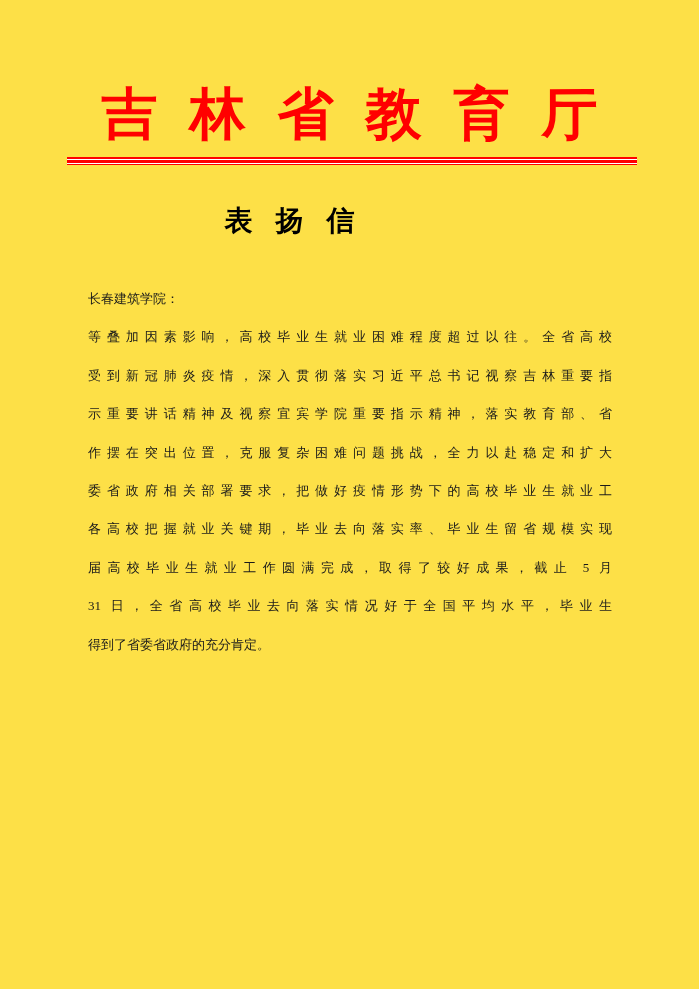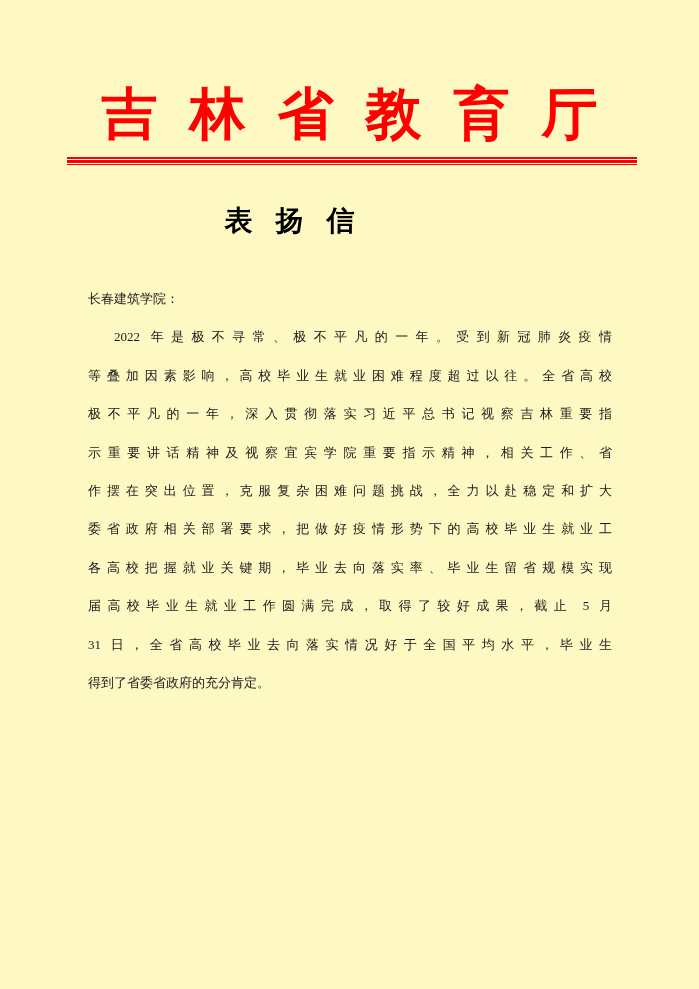--- a/index.html
+++ b/index.html
@@ -4,21 +4,21 @@
 <style>
   html, body {
     margin: 0;
     padding: 0;
     background: #ffffff;
   }
   .page {
     position: relative;
     width: 699px;
     height: 989px;
-    background: #fef9c3;
+    background: #fde047;
     overflow: hidden;
     font-family: "Liberation Serif", serif;
   }
   .letterhead-name {
     position: absolute;
     top: 70px;
     left: 0;
     width: 699px;
     height: 90px;
     display: flex;
@@ -85,24 +85,23 @@
 <div class="page">
 
   <div class="letterhead-name" style="color: rgb(255, 0, 0);">吉林省教育厅</div>
 
   <div class="letterhead-divider" style="background: linear-gradient(rgb(255, 0, 0) 0px, rgb(255, 0, 0) 2px, rgb(255, 255, 255) 2px, rgb(255, 255, 255) 3px, rgb(255, 0, 0) 3px, rgb(255, 0, 0) 6px, rgb(255, 255, 255) 6px, rgb(255, 255, 255) 7px, rgb(255, 0, 0) 7px, rgb(255, 0, 0) 8px);"></div>
 
   <div class="doc-title">表 扬 信</div>
 
   <div class="letter-body">
       <div class="body-line">长春建筑学院：</div>
-      <div class="body-line indent justify">2022 年是极不寻常、极不平凡的一年。受到新冠肺炎疫情</div>
       <div class="body-line justify">等叠加因素影响，高校毕业生就业困难程度超过以往。全省高校</div>
-      <div class="body-line justify">极不平凡的一年，深入贯彻落实习近平总书记视察吉林重要指</div>
-      <div class="body-line justify">示重要讲话精神及视察宜宾学院重要指示精神，相关工作、省</div>
+      <div class="body-line justify">受到新冠肺炎疫情，深入贯彻落实习近平总书记视察吉林重要指</div>
+      <div class="body-line justify">示重要讲话精神及视察宜宾学院重要指示精神，落实教育部、省</div>
       <div class="body-line justify">作摆在突出位置，克服复杂困难问题挑战，全力以赴稳定和扩大</div>
       <div class="body-line justify">委省政府相关部署要求，把做好疫情形势下的高校毕业生就业工</div>
       <div class="body-line justify">各高校把握就业关键期，毕业去向落实率、毕业生留省规模实现</div>
       <div class="body-line justify">届高校毕业生就业工作圆满完成，取得了较好成果，截止 5 月</div>
       <div class="body-line justify">31 日，全省高校毕业去向落实情况好于全国平均水平，毕业生</div>
       <div class="body-line">得到了省委省政府的充分肯定。</div>
     </div>
 
 </div>
 

